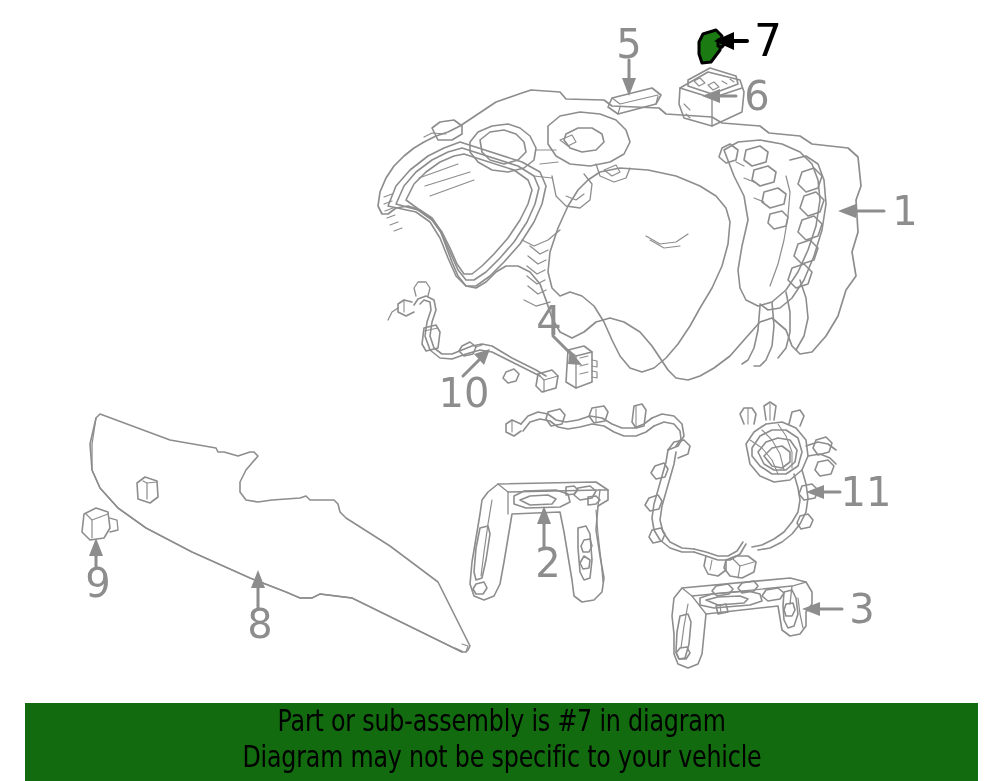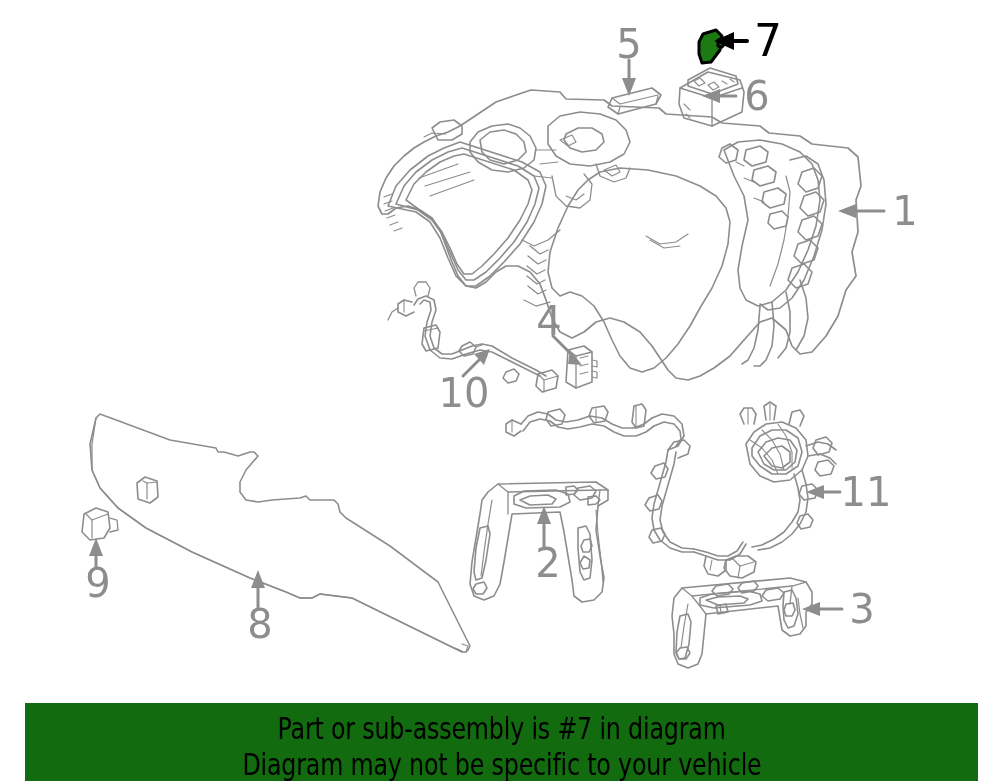--- a/index.html
+++ b/index.html
@@ -19,21 +19,21 @@
   #notice-banner{
     position:absolute;
     left:25px; top:703px;
     width:953px; height:78px;
     background:#126b0e;
     box-sizing:border-box;
     display:flex;
     flex-direction:column;
     align-items:center;
     justify-content:flex-start;
-    padding-top:8px;
+    padding-top:0;
     overflow:hidden;
   }
   .banner-line{
     color:#000000;
     font-family:"DejaVu Sans Condensed","DejaVu Sans",sans-serif;
     font-size:30px;
     line-height:36px;
     letter-spacing:-0.2px;
     white-space:nowrap;
     transform:scaleX(0.88);

